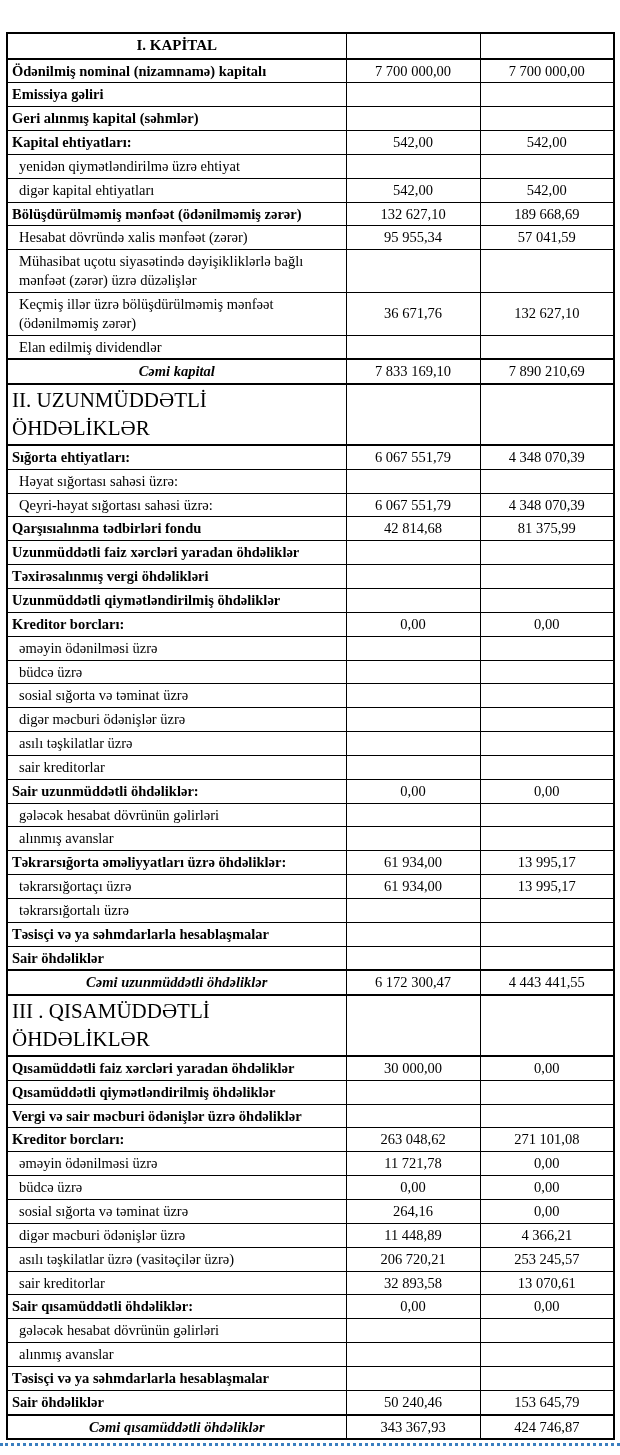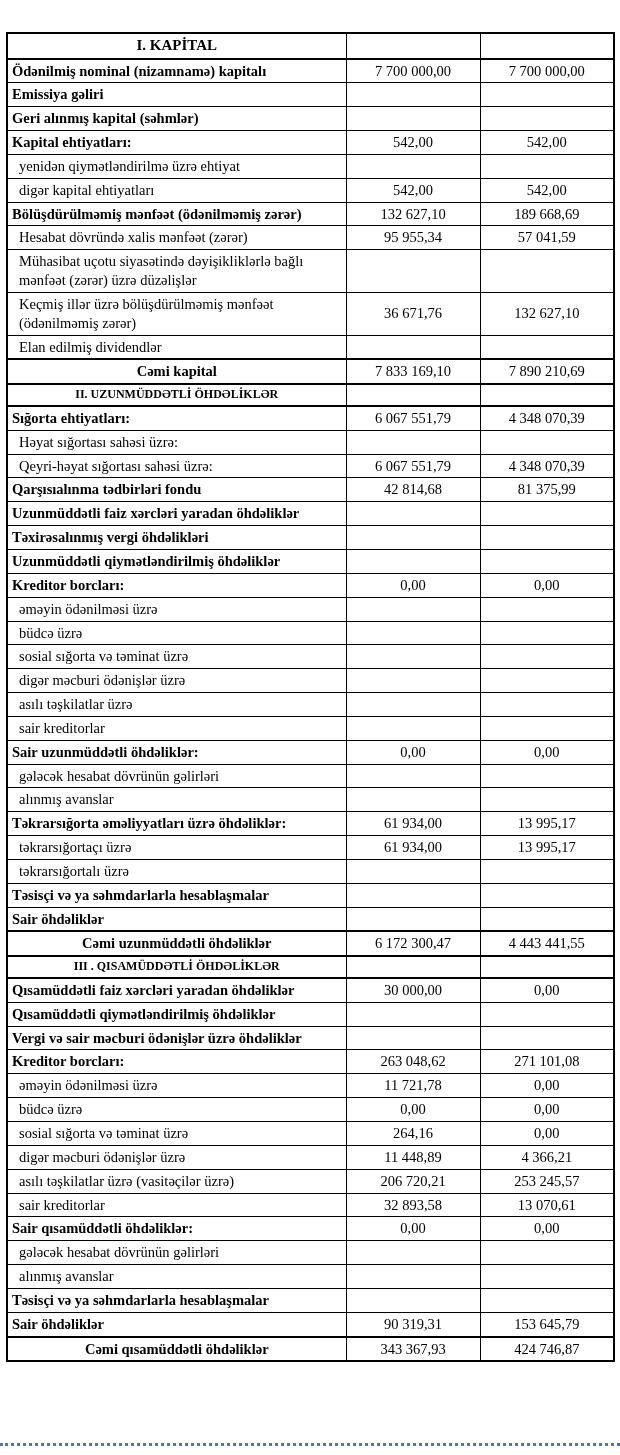--- a/index.html
+++ b/index.html
@@ -30,22 +30,22 @@
     line-height: 1.3;
     padding: 2px 4px;
     vertical-align: middle;
     overflow: hidden;
   }
   table.balance tr { height: 14px; }
   td.label { width: 339px; text-align: left; padding-left: 6px; }
   td.value { width: 134px; text-align: center; white-space: nowrap; }
 
   tr.row-section-center td.label { font-weight: bold; text-align: center; font-size: 15px; }
-  tr.row-section-left   td.label { font-weight: bold; text-align: center; font-size: 12px; }
-  tr.row-total          td.label { font-weight: bold; text-align: center; margin-left: 27px; }
+  tr.row-section-left   td.label { font-weight: normal; text-align: left; font-size: 21px; }
+  tr.row-total          td.label { font-weight: bold; font-style: italic; text-align: center; margin-left: 27px; }
   tr.row-bold           td.label { font-weight: bold; }
   tr.row-plain          td.label { font-weight: normal; padding-left: 11px; }
 
   tr.row-section-center td,
   tr.row-section-left td,
   tr.row-total td {
     border-top: 2px solid #000000;
     border-bottom: 2px solid #000000;
   }
 
@@ -324,21 +324,21 @@
           <td class="value"></td>
           <td class="value"></td>
         </tr>
         <tr class="row-bold">
           <td class="label">Təsisçi və ya səhmdarlarla hesablaşmalar</td>
           <td class="value"></td>
           <td class="value"></td>
         </tr>
         <tr class="row-bold">
           <td class="label">Sair öhdəliklər</td>
-          <td class="value">90 319,31</td>
+          <td class="value">50 240,46</td>
           <td class="value">153 645,79</td>
         </tr>
         <tr class="row-total">
           <td class="label">Cəmi qısamüddətli öhdəliklər</td>
           <td class="value">343 367,93</td>
           <td class="value">424 746,87</td>
         </tr>
       </tbody>
   </table>
   <div class="dotted-line" style="border-top-color: rgb(58, 126, 191);"></div>

